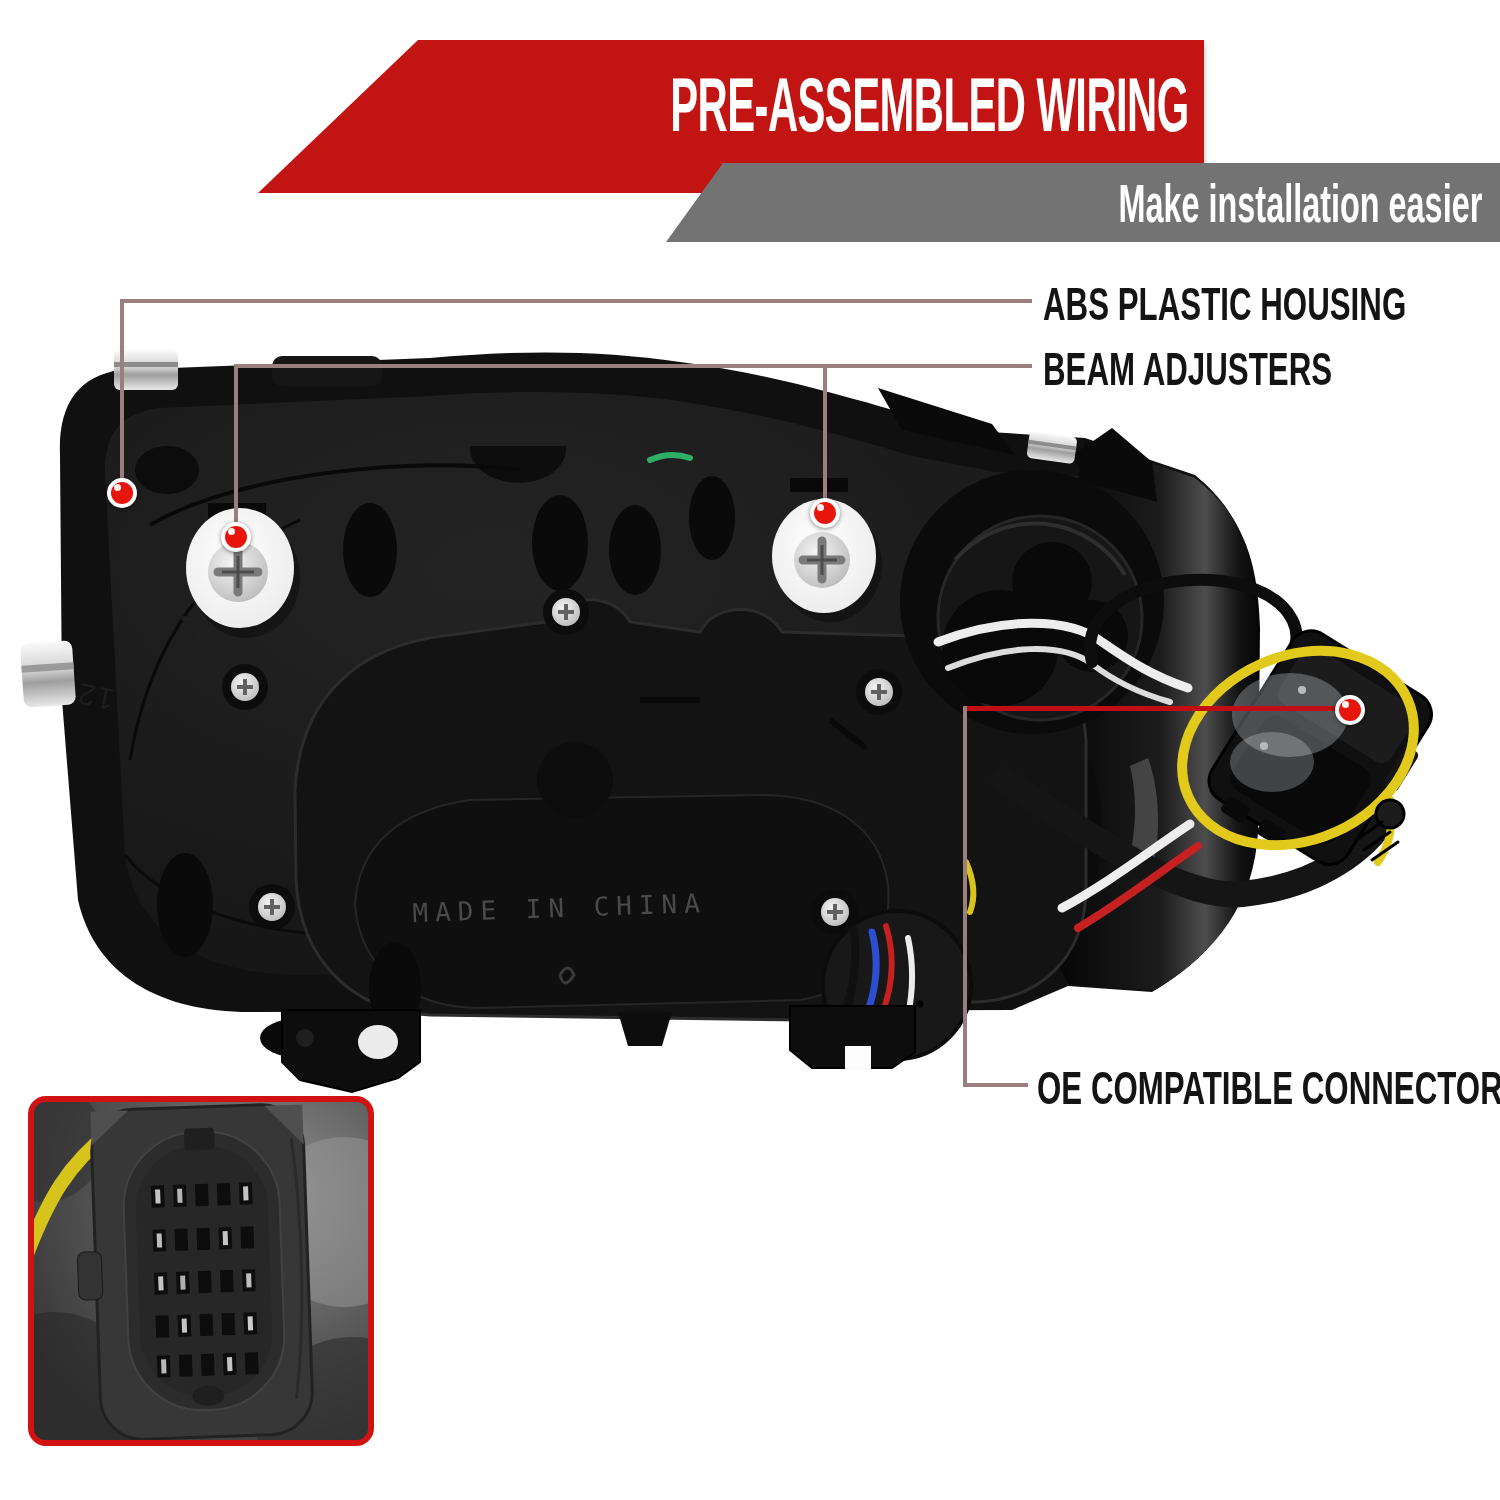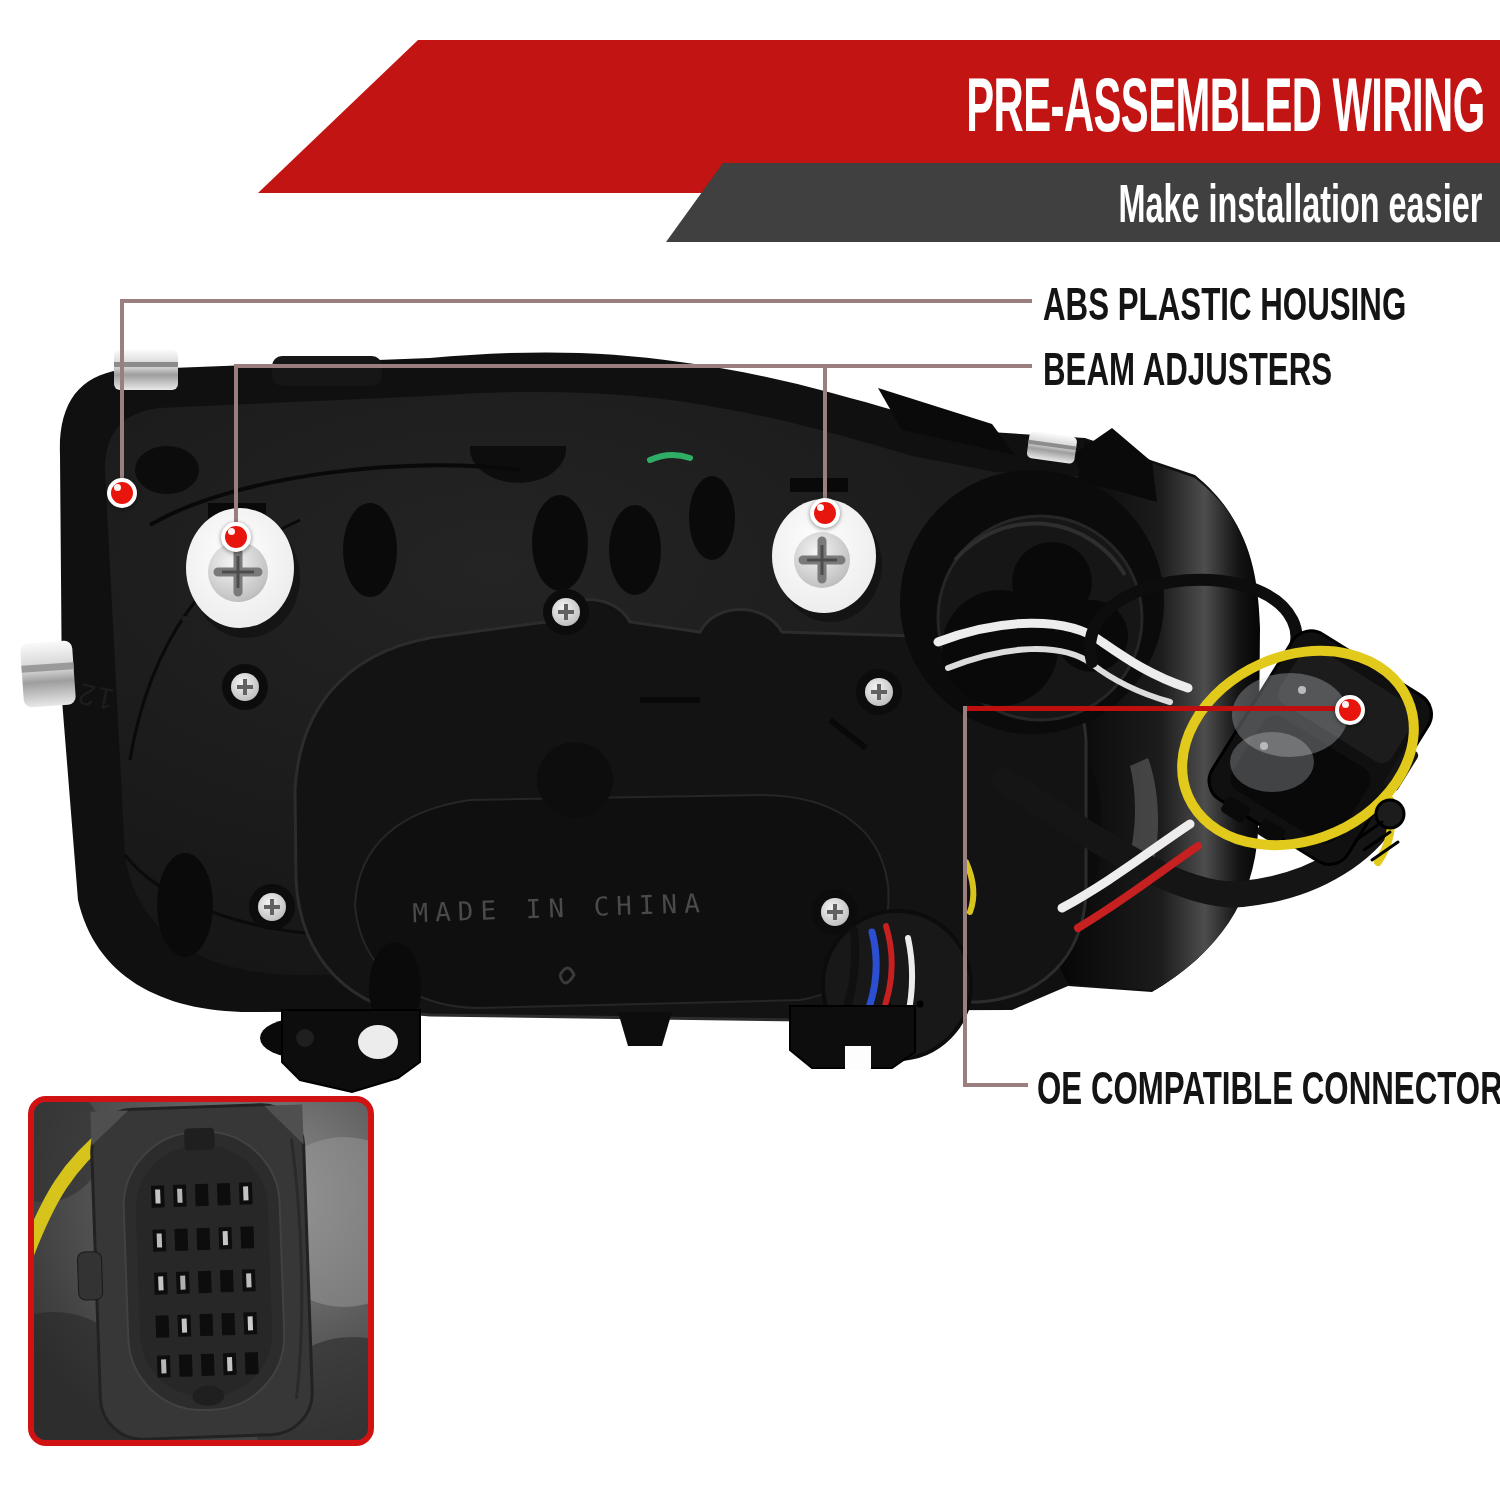--- a/index.html
+++ b/index.html
@@ -1,29 +1,29 @@
 <!DOCTYPE html>
 <html><head>
 <meta charset="utf-8">
 <style>
   html,body{margin:0;padding:0;background:#ffffff;}
   body{width:1500px;height:1500px;position:relative;overflow:hidden;
        font-family:"Liberation Sans",sans-serif;}
   .stage{position:absolute;inset:0;width:1500px;height:1500px;}
 
   
-  .banner-red{position:absolute;left:0;top:40px;width:1500px;height:153px;
+  .banner-red{position:absolute;left:0;top:40px;width:1204px;height:153px;
     background:#c31414;
     clip-path:polygon(418px 0,1500px 0,1500px 100%,258px 100%);
     filter:drop-shadow(0 4px 3px rgba(0,0,0,.28));z-index:40;}
   .banner-title{position:absolute;right:15px;top:calc(50% - 13px);
     transform:translateY(-50%) scale(.55,1);transform-origin:right center;
     color:#fff;font-weight:bold;font-size:76px;letter-spacing:-1px;white-space:nowrap;}
   .banner-gray{position:absolute;left:0;top:163px;width:1500px;height:79px;
-    background:#404040;
+    background:#737373;
     clip-path:polygon(723px 0,1500px 0,1500px 100%,666px 100%);
     filter:drop-shadow(0 4px 3px rgba(0,0,0,.30));z-index:41;}
   .banner-subtitle{position:absolute;right:18px;top:50%;
     transform:translateY(-50%) scale(.6,1);transform-origin:right center;
     color:#fff;font-weight:bold;font-size:54px;white-space:nowrap;}
 
   
   .callout-label{position:absolute;color:#141414;font-weight:bold;font-size:46px;
     transform:scale(.68,1);transform-origin:left center;white-space:nowrap;z-index:45;}
   #label-abs{left:1043px;top:277px;}

